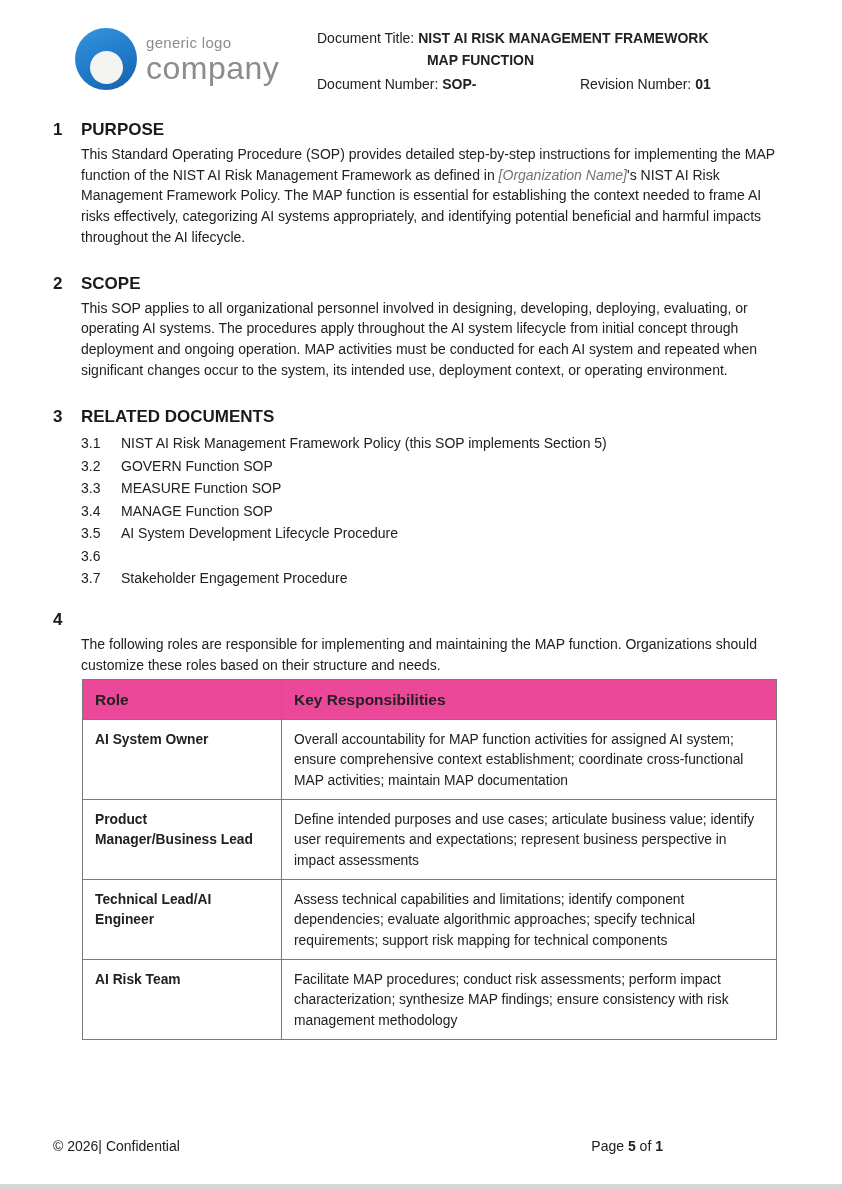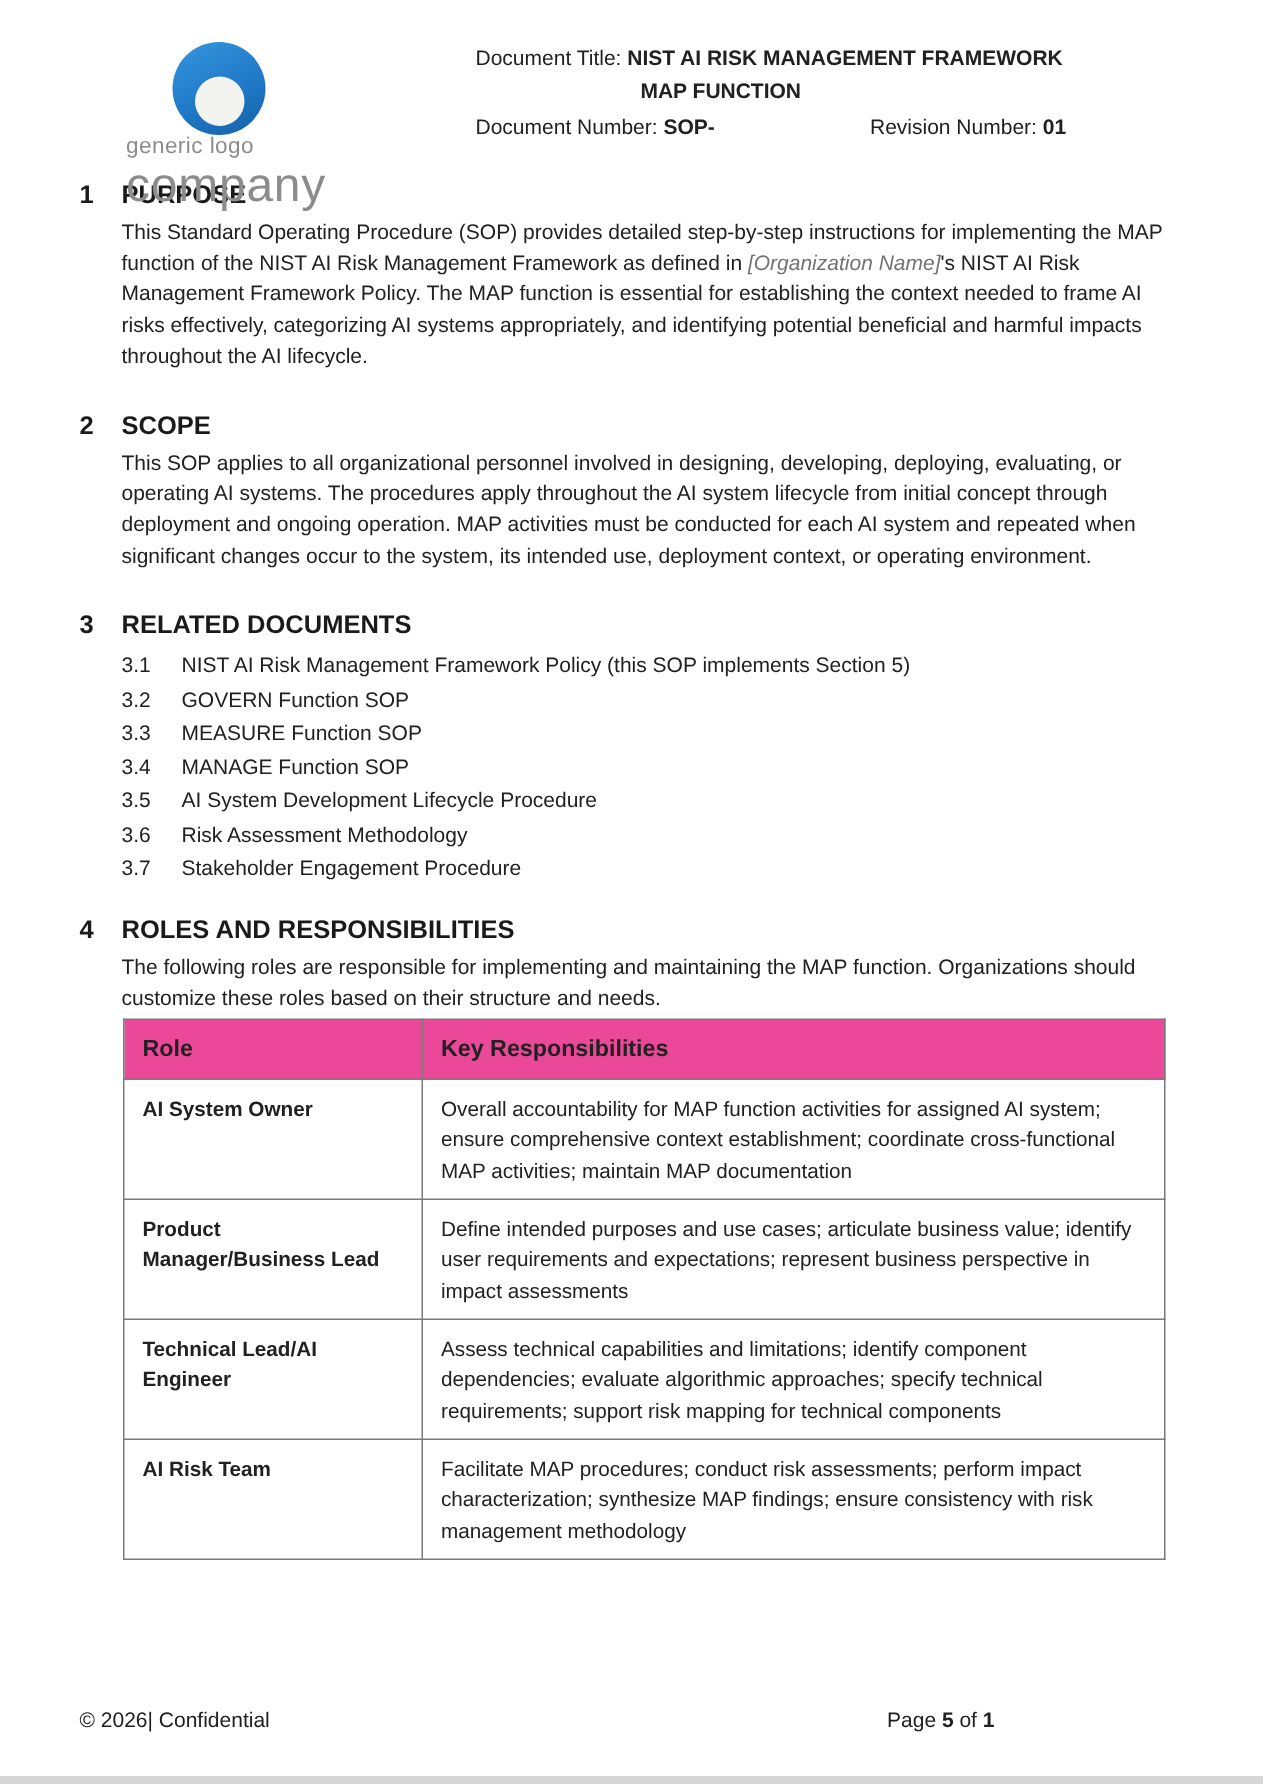--- a/index.html
+++ b/index.html
@@ -9,21 +9,21 @@
     background:#ffffff;
     font-family:"Liberation Sans", sans-serif;
     color:#212121;
     overflow:hidden;
     box-sizing:border-box;
     padding:28px 52px 0 53px;
   }
 
   
   .header { position:relative; height:62px; }
-  .logo { position:absolute; left:22px; top:0; display:flex; align-items:center;flex-direction:column; }
+  .logo { position:absolute; left:22px; top:0; display:flex; align-items:center; }
   .logo-circle {
     position:relative; width:62px; height:62px; border-radius:50%;
     background:linear-gradient(155deg,#3496dd 0%,#2079c8 55%,#1561a8 100%);
     flex:0 0 auto;
   }
   .logo-circle::after {
     content:""; position:absolute; left:15px; top:23px;
     width:33px; height:33px; border-radius:50%;
     background:#f3f3f0;
   }
@@ -137,33 +137,31 @@
       <div class="doc-list-item">
           <span class="doc-list-num">3.4</span>
           <span>MANAGE Function SOP</span>
         </div>
       <div class="doc-list-item">
           <span class="doc-list-num">3.5</span>
           <span>AI System Development Lifecycle Procedure</span>
         </div>
       <div class="doc-list-item">
           <span class="doc-list-num">3.6</span>
-          <span>Risk Assessment Methodology</span>
         </div>
       <div class="doc-list-item">
           <span class="doc-list-num">3.7</span>
           <span>Stakeholder Engagement Procedure</span>
         </div>
     </div>
   </div>
 
   <div class="sec4">
     <div class="sec-head">
       <span class="sec-num">4</span>
-      <span>ROLES AND RESPONSIBILITIES</span>
     </div>
     <div class="sec-body">The following roles are responsible for implementing and maintaining the MAP function. Organizations should customize these roles based on their structure and needs.</div>
 
     <table class="roles-table">
       <colgroup>
           <col class="c1">
           <col class="c2">
         </colgroup>
       <thead>
         <tr>

